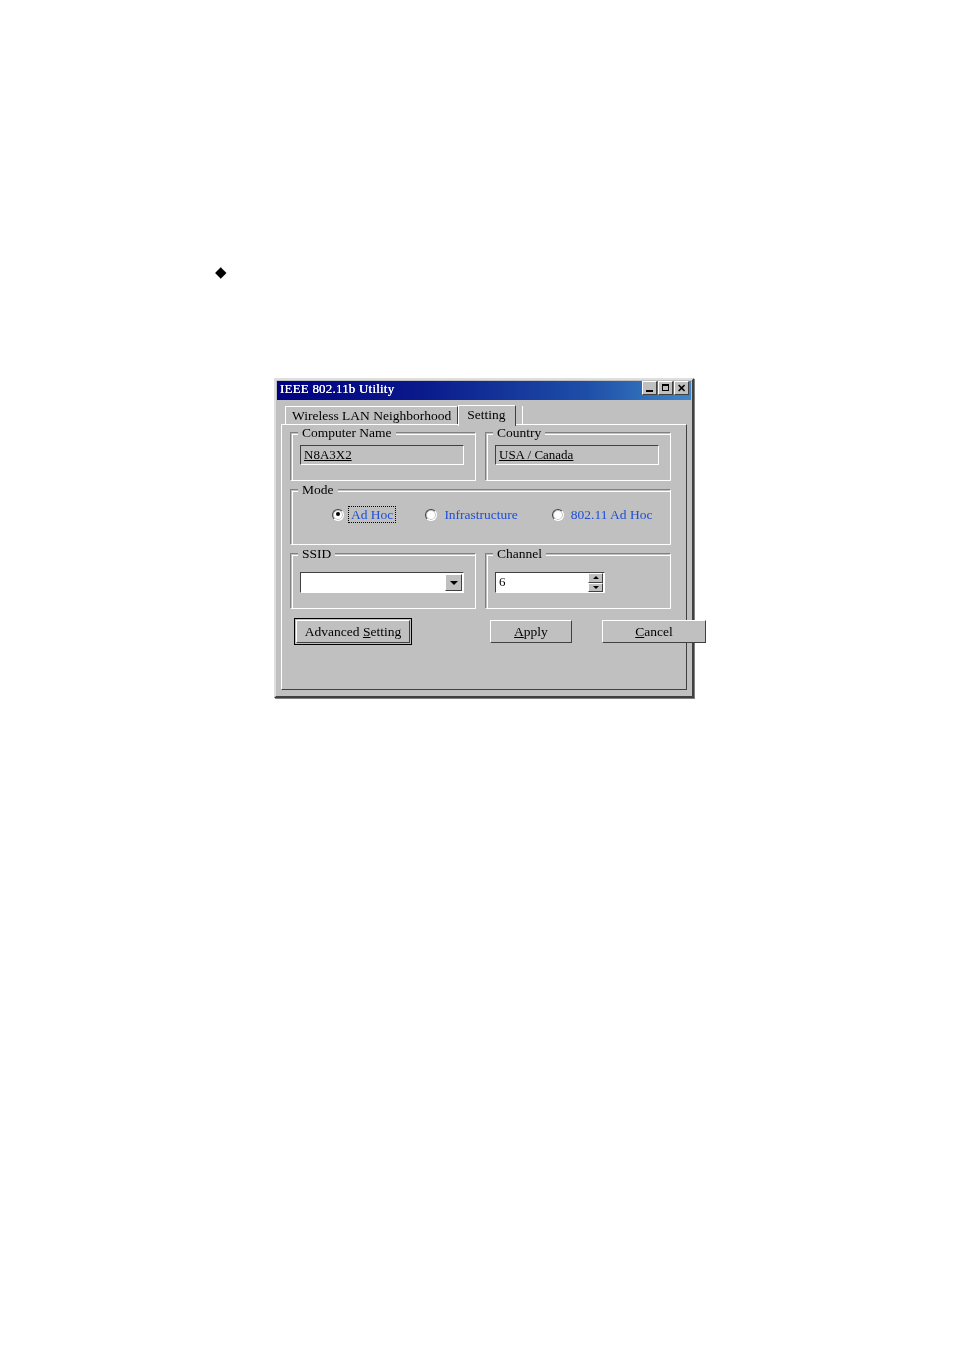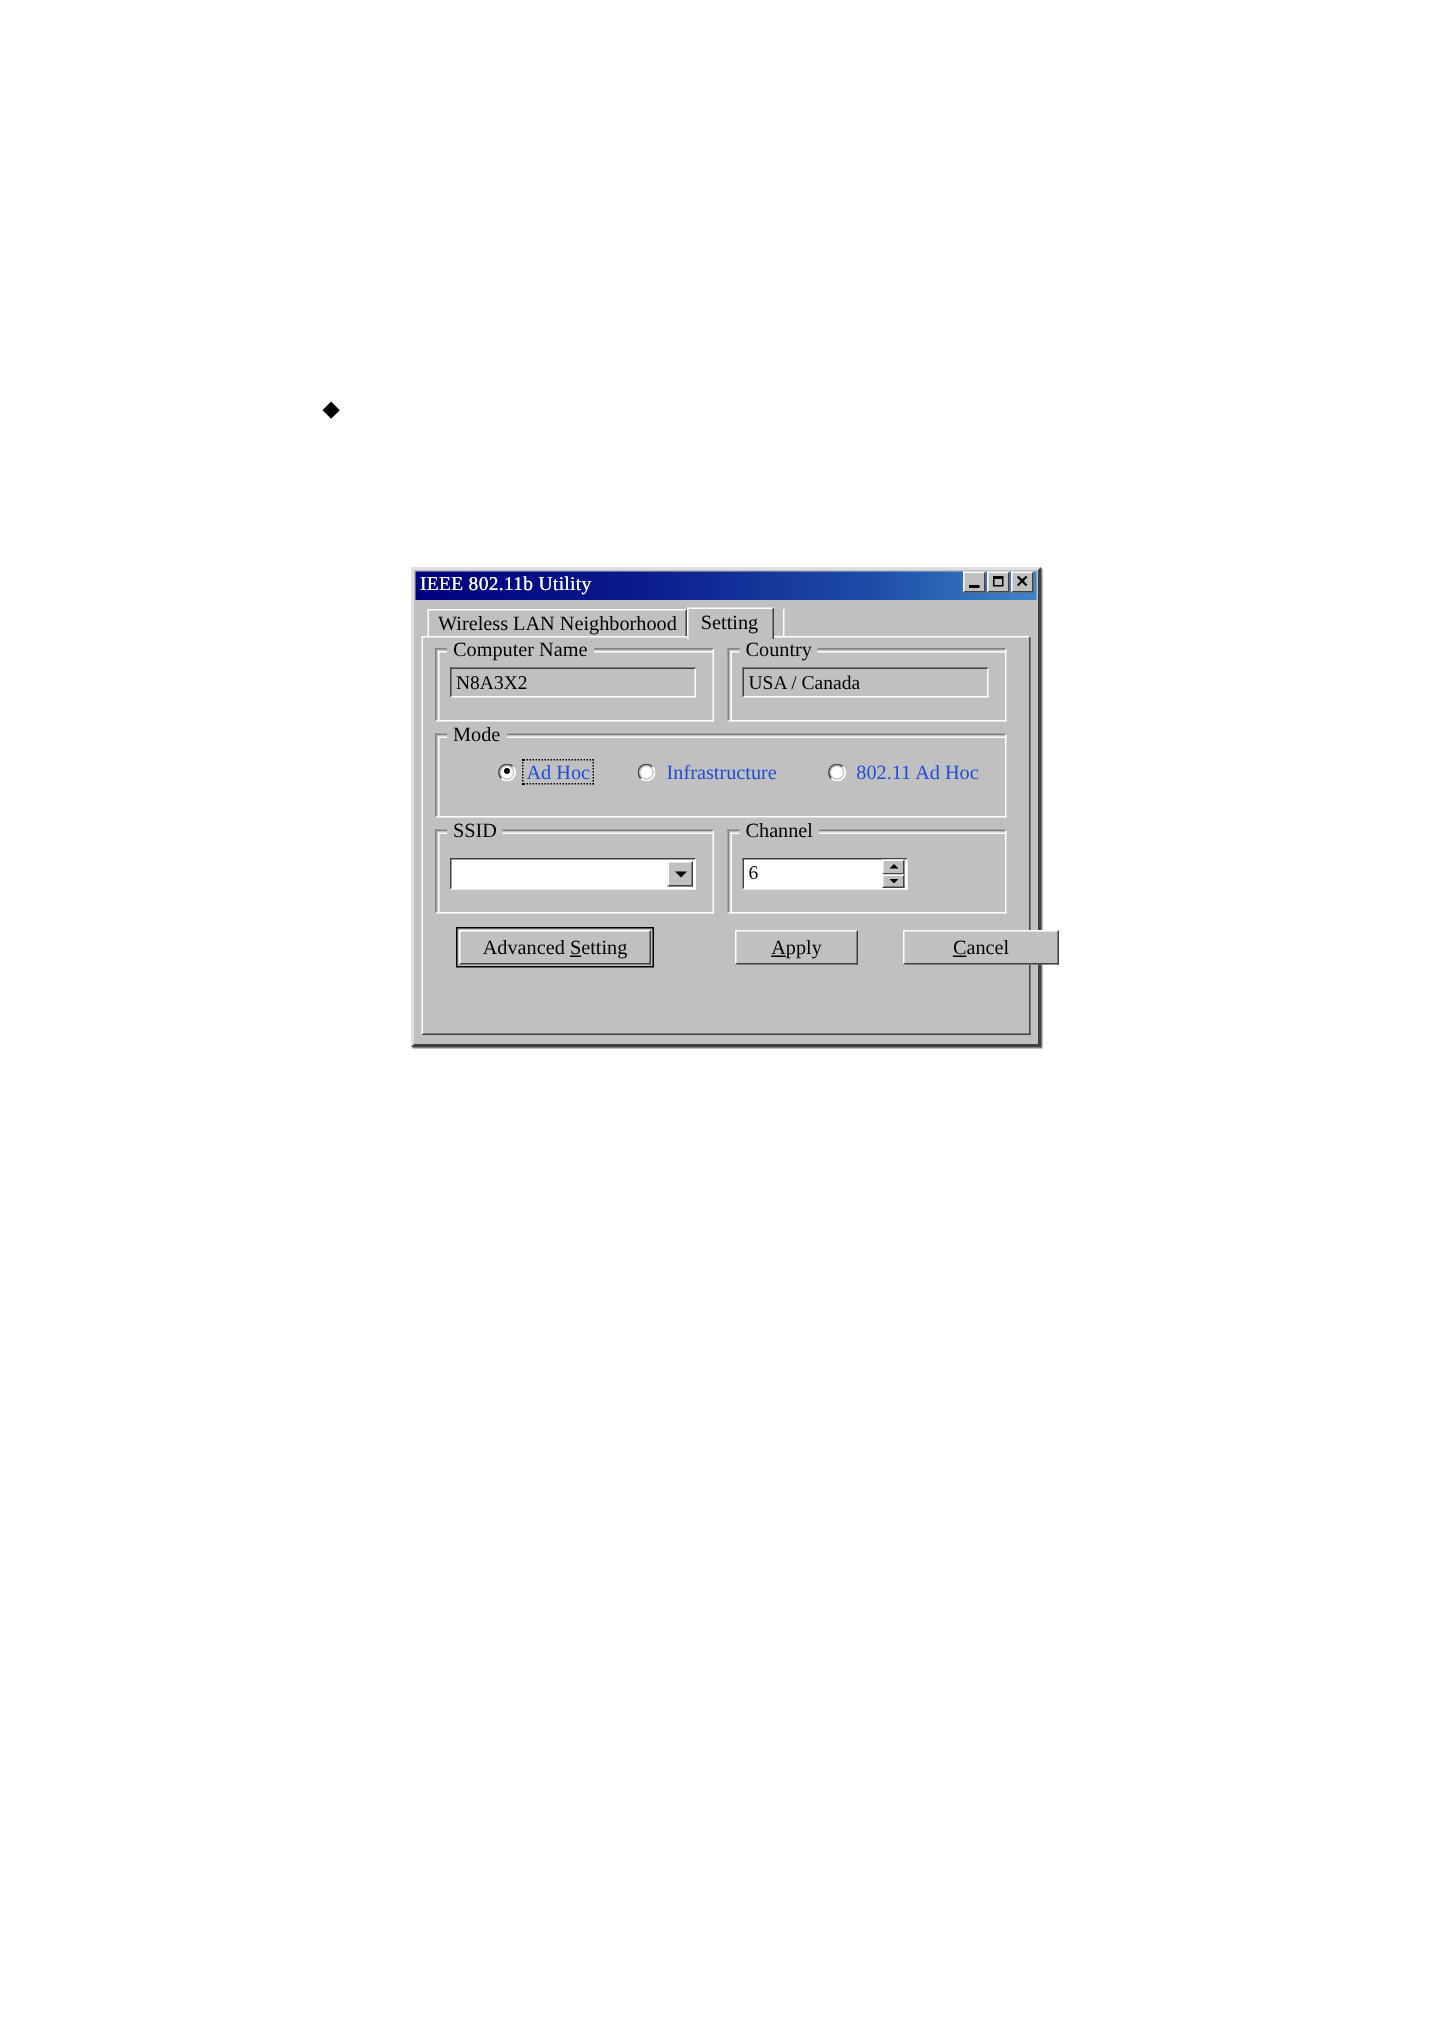--- a/index.html
+++ b/index.html
@@ -222,20 +222,21 @@
     border-bottom: 1px solid #ffffff;
     box-sizing: border-box;
     height: 20px;
     line-height: 18px;
     padding: 0 3px;
     font-size: 13px;
     font-family: "Liberation Serif", serif;
     color: #000;
     overflow: hidden;
     white-space: nowrap;
+    text-decoration: underline;
   }
   .grp-computer .textfield { width: 164px; }
   .grp-country  .textfield { width: 164px; }
 
   
   .radio-row {
     display: flex;
     align-items: center;
     margin-top: 3px;
   }
@@ -413,21 +414,21 @@
     font-family: "Liberation Serif", serif;
     line-height: 21px;
     text-align: center;
     color: #000000;
     white-space: nowrap;
   }
   .btn.default {
     outline: 1px solid #000000;
     outline-offset: 1px;
   }
-  .btn-adv   { left: 16px;   width: 128px; }
+  .btn-adv   { left: 6px;   width: 114px; }
   .btn-apply { left: 200px; width: 82px; }
   .btn-cancel{ left: 312px; width: 104px; }
   .u { text-decoration: underline; }
 </style>
 </head>
 <body>
 
 <div class="page-bullet">◆</div>
 
 <div class="window">

